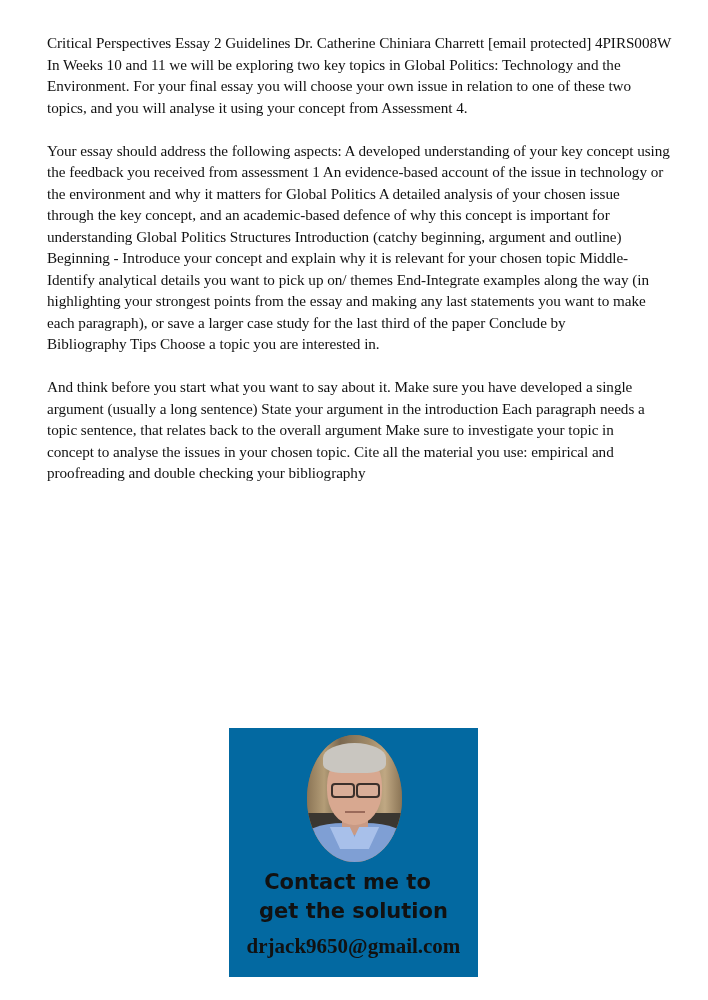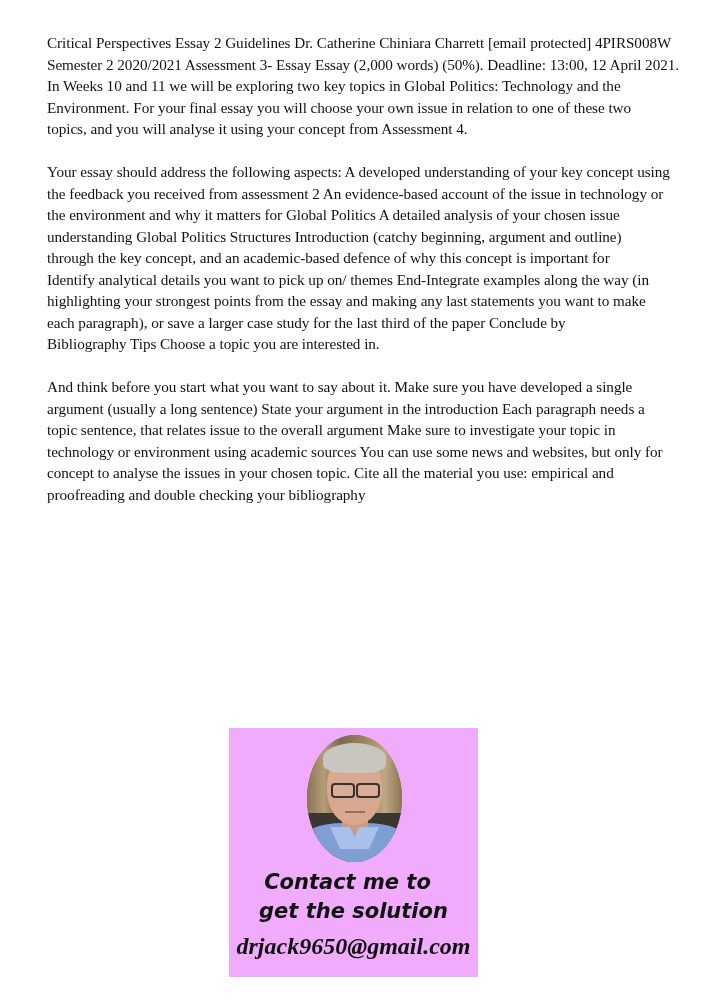--- a/index.html
+++ b/index.html
@@ -31,22 +31,21 @@
       height: 21.5px;
       white-space: nowrap;
       letter-spacing: -0.05px;
     }
     .ad {
       position: absolute;
       left: 229px;
       top: 728px;
       width: 249px;
       height: 249px;
-      background: #f0abfc;
-      font-style: italic;
+      background: #0369a1;
     }
     .portrait {
       position: absolute;
       left: 78px;
       top: 7px;
       width: 95px;
       height: 127px;
       border-radius: 50%;
       overflow: hidden;
       background: #7d6b52;
@@ -127,51 +126,50 @@
       font-weight: bold;
       font-size: 21px;
       line-height: 28px;
     }
     .ad-line.h1 { top: 140px; left: -6px; }
     .ad-line.h2 { top: 169px; left: 0px; }
     .ad-email {
       top: 204px;
       font-family: "Liberation Serif", "DejaVu Serif", serif;
       font-weight: bold;
-      font-size: 24px;
+      font-size: 21px;
       line-height: 28px;
     }
   </style>
 </head>
 <body>
 
 <div class="page">
   <div class="para">
     <span class="line">Critical Perspectives Essay 2 Guidelines Dr. Catherine Chiniara Charrett [email protected] 4PIRS008W</span>
-    <span class="line">Semester 2 2020/2021 Assessment 3- Essay Essay (2,000 words) (50%). Deadline: 13:00, 12 April 2021.</span>
     <span class="line">In Weeks 10 and 11 we will be exploring two key topics in Global Politics: Technology and the</span>
     <span class="line">Environment. For your final essay you will choose your own issue in relation to one of these two</span>
     <span class="line">topics, and you will analyse it using your concept from Assessment 4.</span>
   </div>
   <div class="para">
     <span class="line">Your essay should address the following aspects: A developed understanding of your key concept using</span>
-    <span class="line">the feedback you received from assessment 2 An evidence-based account of the issue in technology or</span>
+    <span class="line">the feedback you received from assessment 1 An evidence-based account of the issue in technology or</span>
     <span class="line">the environment and why it matters for Global Politics A detailed analysis of your chosen issue</span>
+    <span class="line">through the key concept, and an academic-based defence of why this concept is important for</span>
     <span class="line">understanding Global Politics Structures Introduction (catchy beginning, argument and outline)</span>
-    <span class="line">through the key concept, and an academic-based defence of why this concept is important for</span>
+    <span class="line">Beginning - Introduce your concept and explain why it is relevant for your chosen topic Middle-</span>
     <span class="line">Identify analytical details you want to pick up on/ themes End-Integrate examples along the way (in</span>
     <span class="line">highlighting your strongest points from the essay and making any last statements you want to make</span>
     <span class="line">each paragraph), or save a larger case study for the last third of the paper Conclude by</span>
     <span class="line">Bibliography Tips Choose a topic you are interested in.</span>
   </div>
   <div class="para">
     <span class="line">And think before you start what you want to say about it. Make sure you have developed a single</span>
     <span class="line">argument (usually a long sentence) State your argument in the introduction Each paragraph needs a</span>
-    <span class="line">topic sentence, that relates issue to the overall argument Make sure to investigate your topic in</span>
-    <span class="line">technology or environment using academic sources You can use some news and websites, but only for</span>
+    <span class="line">topic sentence, that relates back to the overall argument Make sure to investigate your topic in</span>
     <span class="line">concept to analyse the issues in your chosen topic. Cite all the material you use: empirical and</span>
     <span class="line">proofreading and double checking your bibliography</span>
   </div>
 </div>
 
 <div class="ad">
   <div class="portrait">
     <div class="bg-wood"></div>
     <div class="bg-dark"></div>
     <div class="shirt"></div>

